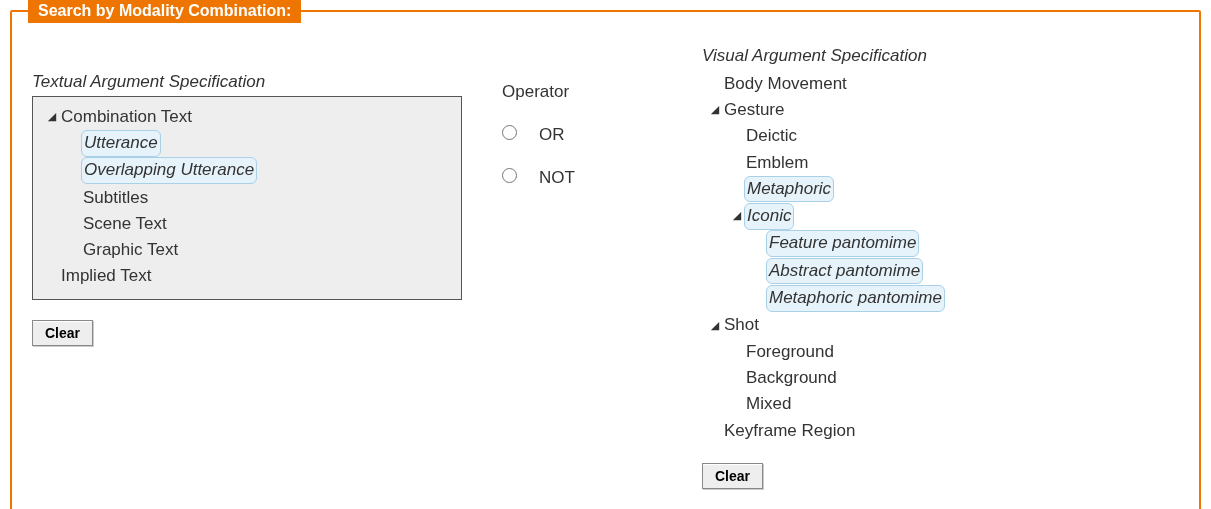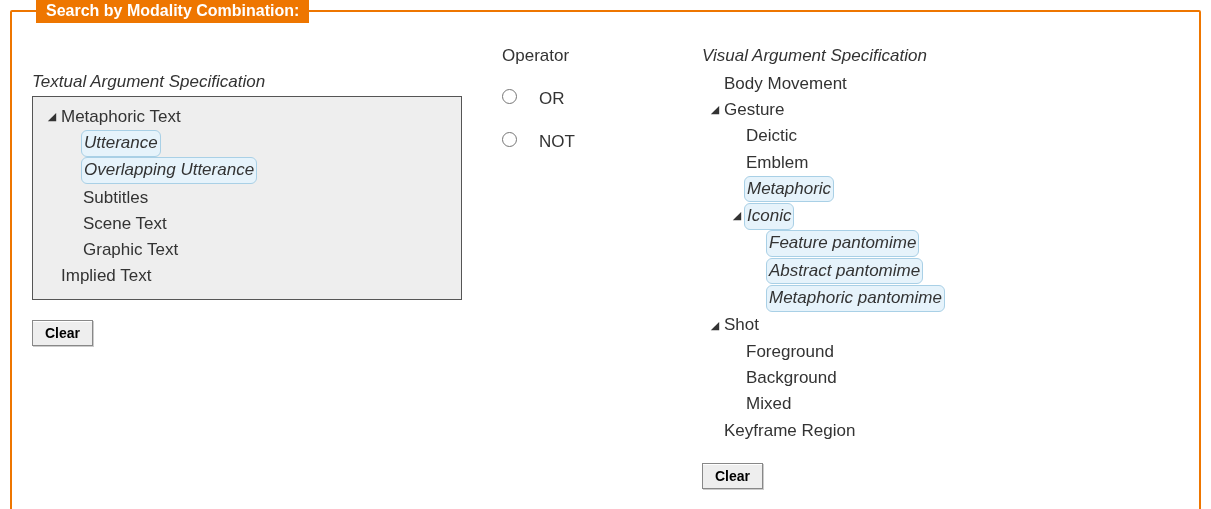--- a/index.html
+++ b/index.html
@@ -12,21 +12,21 @@
     }
     .fieldset {
       border: 2px solid #ee7600;
       border-radius: 2px;
       padding: 18px 20px 24px 20px;
       position: relative;
     }
     .legend {
       position: absolute;
       top: -13px;
-      left: 24px;
+      left: 16px;
       background: #ee7600;
       color: #fff;
       font-weight: bold;
       padding: 3px 10px;
       font-size: 16px;
       font-family: Verdana, sans-serif;
     }
     .columns {
       display: flex;
       gap: 40px;
@@ -118,21 +118,21 @@
   <div class="columns">
 
     <div class="col-left">
       <div class="section-label">Textual Argument Specification</div>
       <div class="tree-box">
         <div class="tree">
           <ul>
             <li>
               <span class="node">
                 <span class="expander">◢</span>
-                <span class="label">Metaphoric Text</span>
+                <span class="label">Combination Text</span>
               </span>
               <ul>
                 <li><span class="node">
                       <span class="expander spacer">▸</span>
                       <span class="label selected">Utterance</span>
                     </span></li>
                 <li><span class="node">
                       <span class="expander spacer">▸</span>
                       <span class="label selected">Overlapping Utterance</span>
                     </span></li>
@@ -156,21 +156,21 @@
                 <span class="label">Implied Text</span>
               </span>
             </li>
           </ul>
         </div>
       </div>
       <button class="clear-btn">Clear</button>
     </div>
 
     <div class="col-mid">
-      <div class="section-label" style="font-style: normal;">Operator</div>
+      <div class="section-label" style="font-style: normal; margin-top: 36px;">Operator</div>
       <div class="radio-group">
         <label class="radio-row">
           <input type="radio" name="op" style="">
           <span>OR</span>
         </label>
         <label class="radio-row">
           <input type="radio" name="op" style="">
           <span>NOT</span>
         </label>
       </div>

